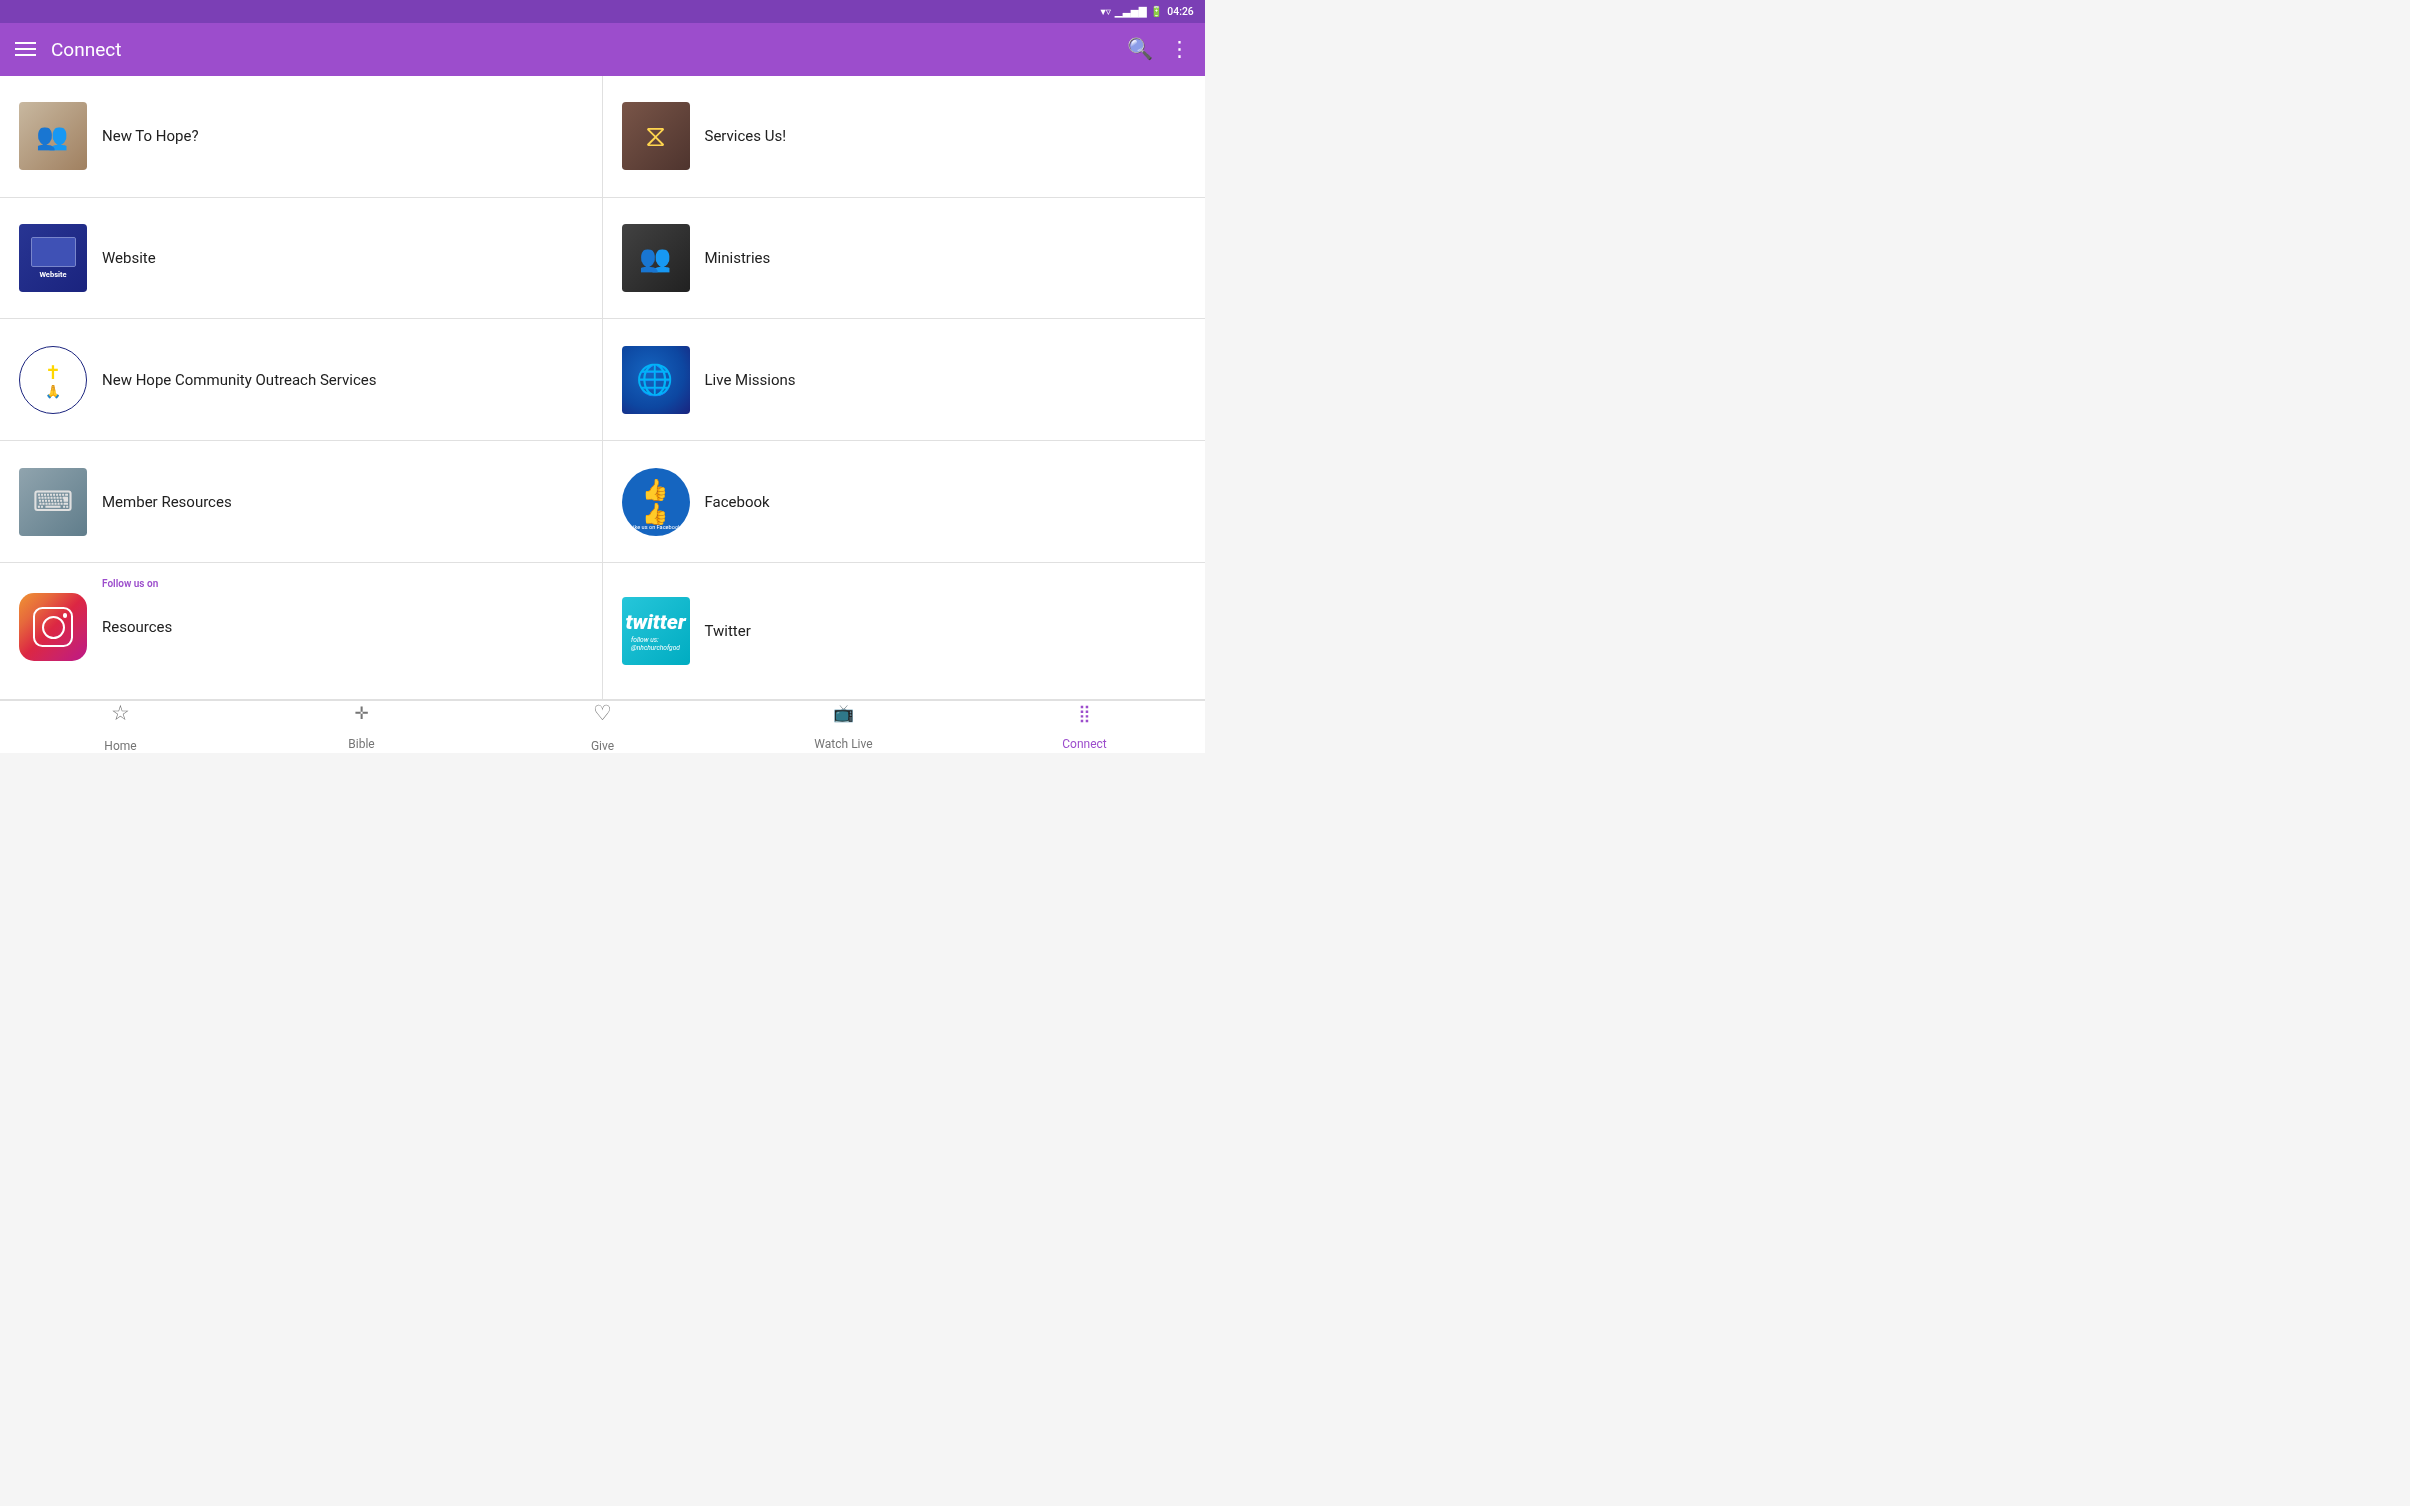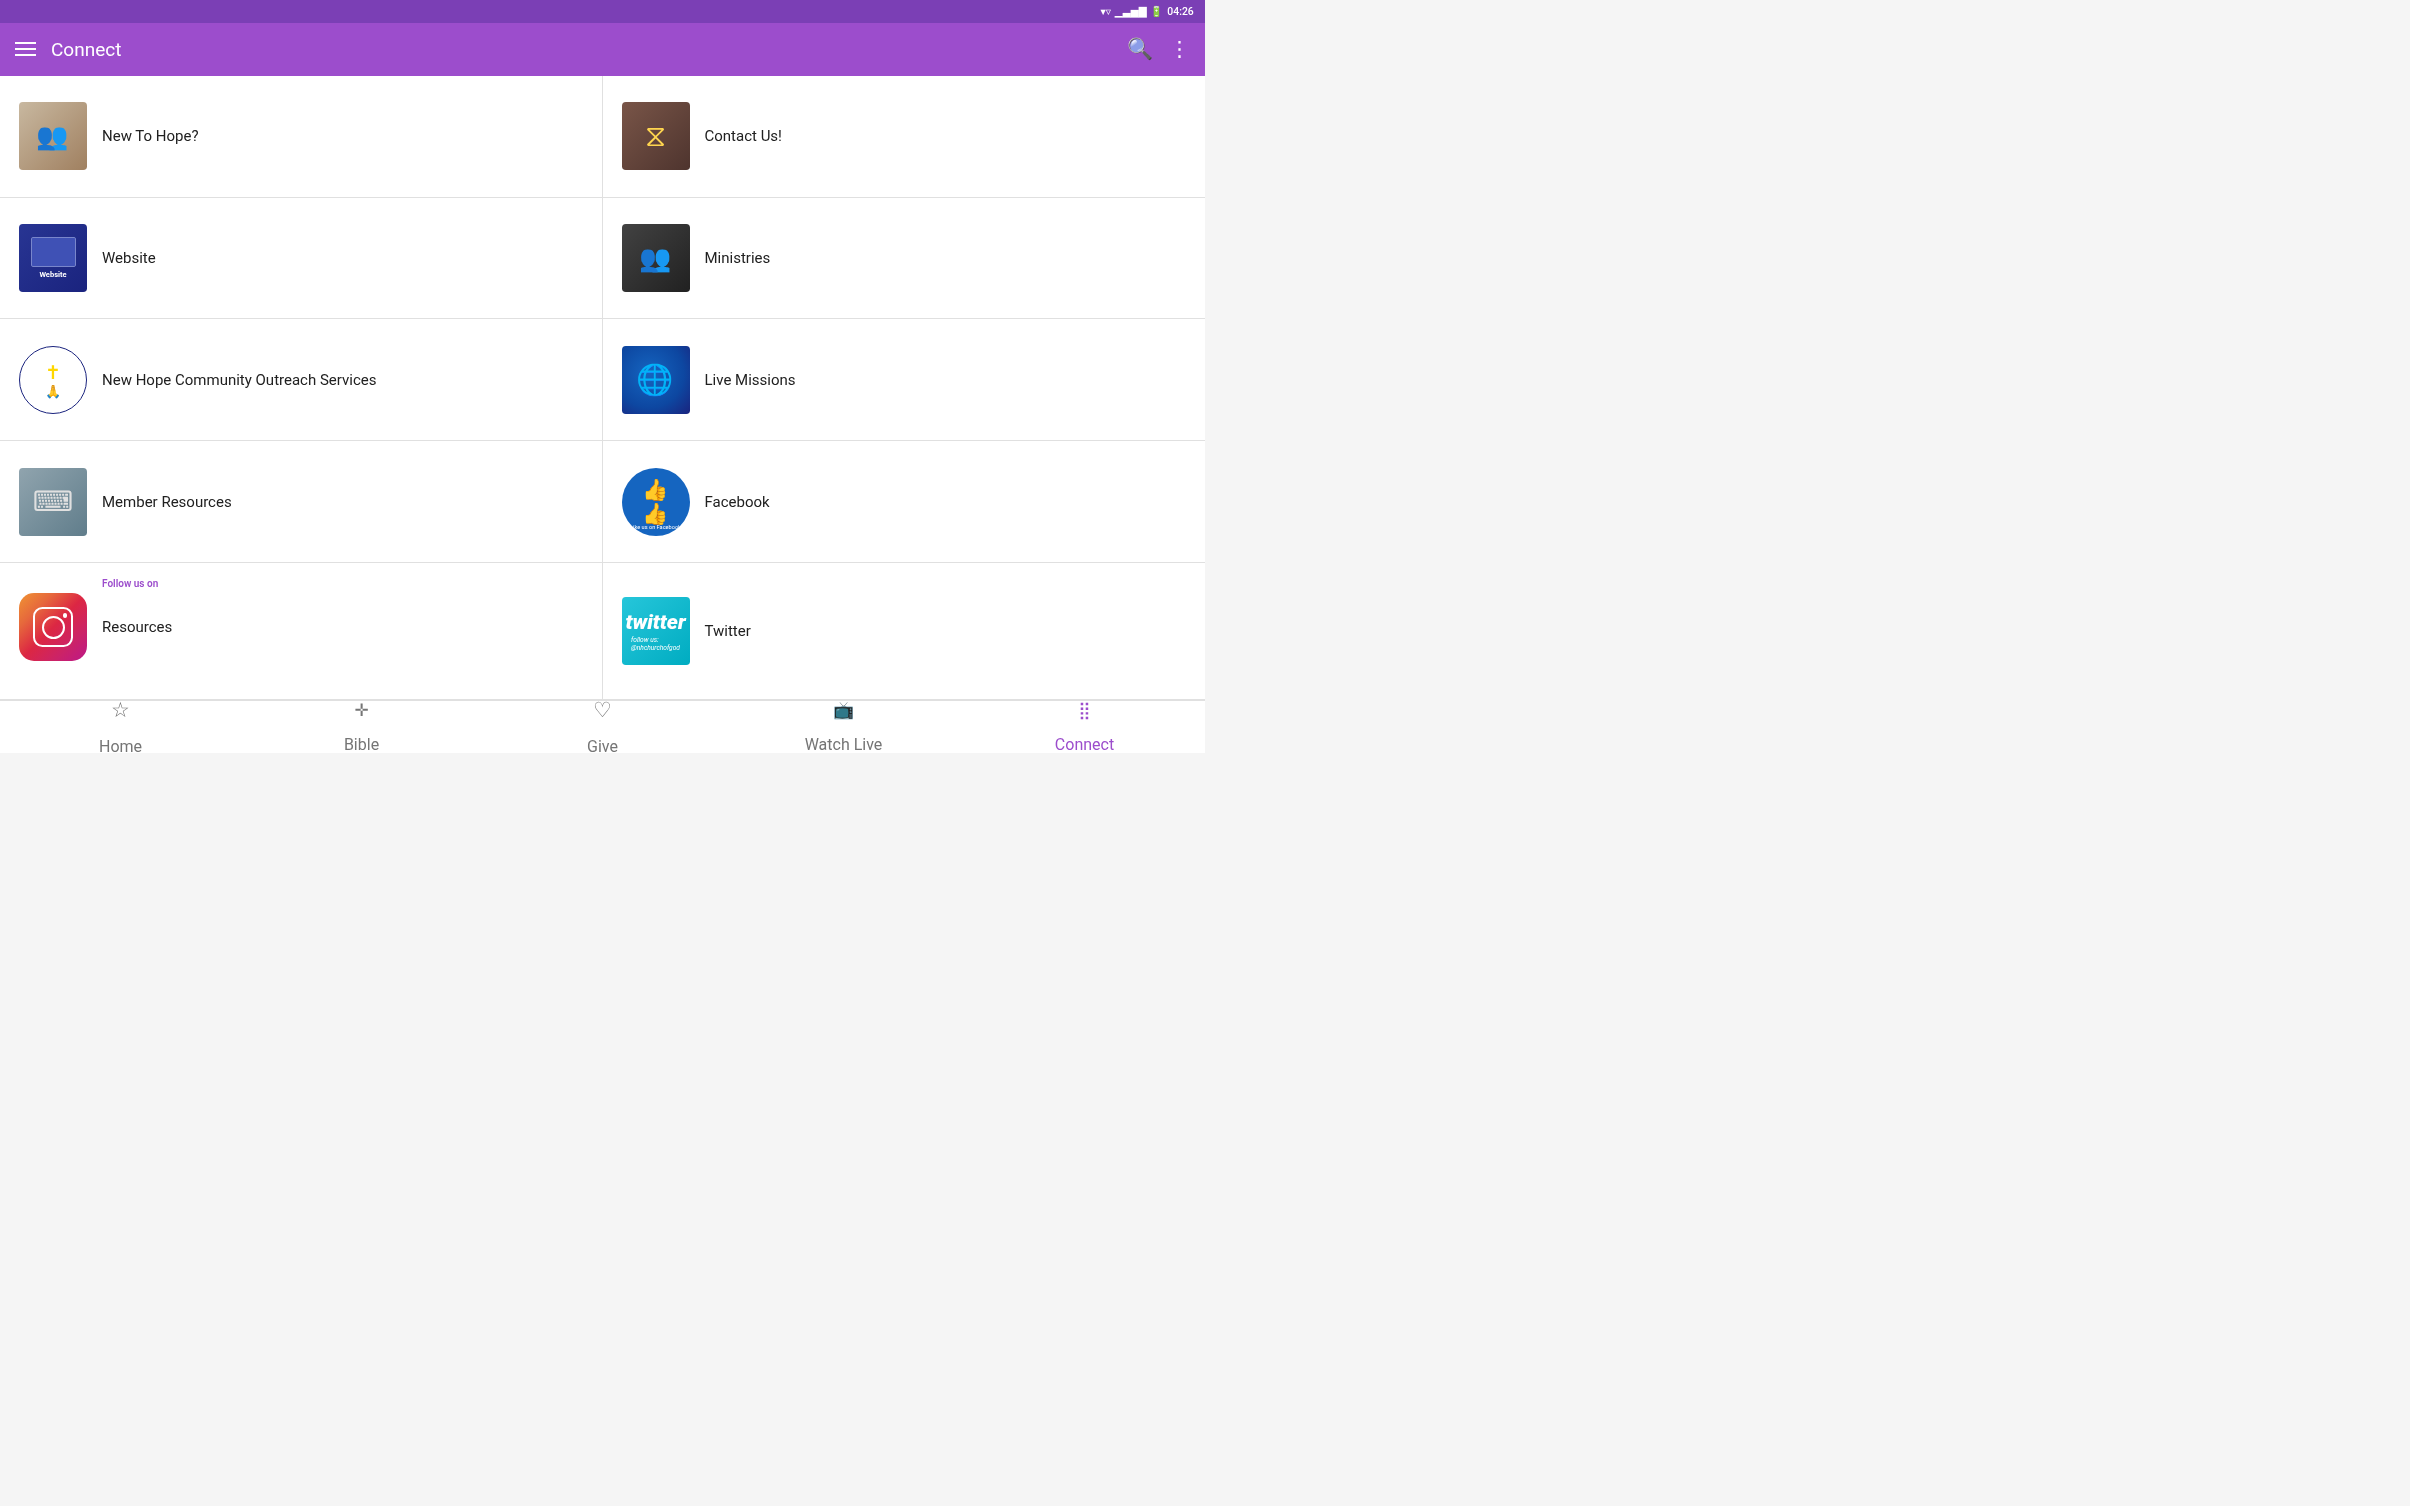--- a/index.html
+++ b/index.html
@@ -152,21 +152,21 @@
       gap: 2.8px;
     }
     .nav-icon {
       font-size: 21px;
       color: #757575;
     }
     .nav-icon.active {
       color: #9c4dcc;
     }
     .nav-label {
-      font-size: 16px;
+      font-size: 12px;
       color: #757575;
       margin-top: 12px;
     }
     .nav-label.active {
       color: #9c4dcc;
     }
 
     
     .system-nav {
       height: 38px;
@@ -404,21 +404,21 @@
 
   <div class="list-item">
     <div class="new-hope-img item-thumbnail" style="background:linear-gradient(135deg,#c8b8a0,#a08060);font-size:26px;">👥</div>
     <span class="item-label">New To Hope?</span>
   </div>
 
   <div class="list-item">
     <div class="contact-img item-thumbnail">
       <span class="contact-symbol">⧖</span>
     </div>
-    <span class="item-label">Contact Us!</span>
+    <span class="item-label">Services Us!</span>
   </div>
 
   <div class="list-item">
     <div class="website-img item-thumbnail">
       <div class="website-screen"></div>
       <span class="website-label-text">Website</span>
     </div>
     <span class="item-label">Website</span>
   </div>
 

